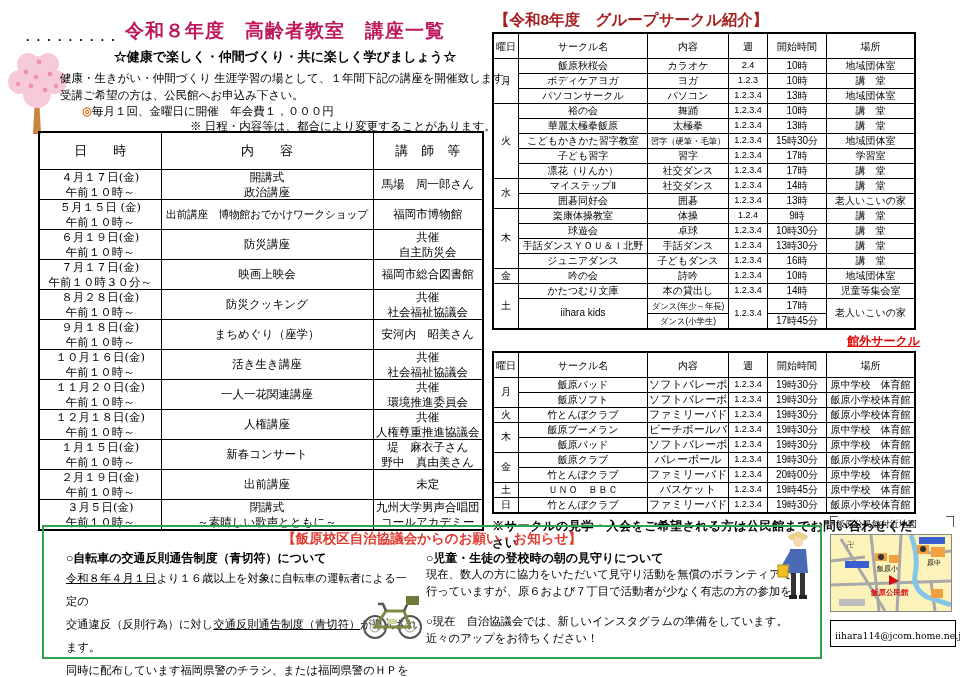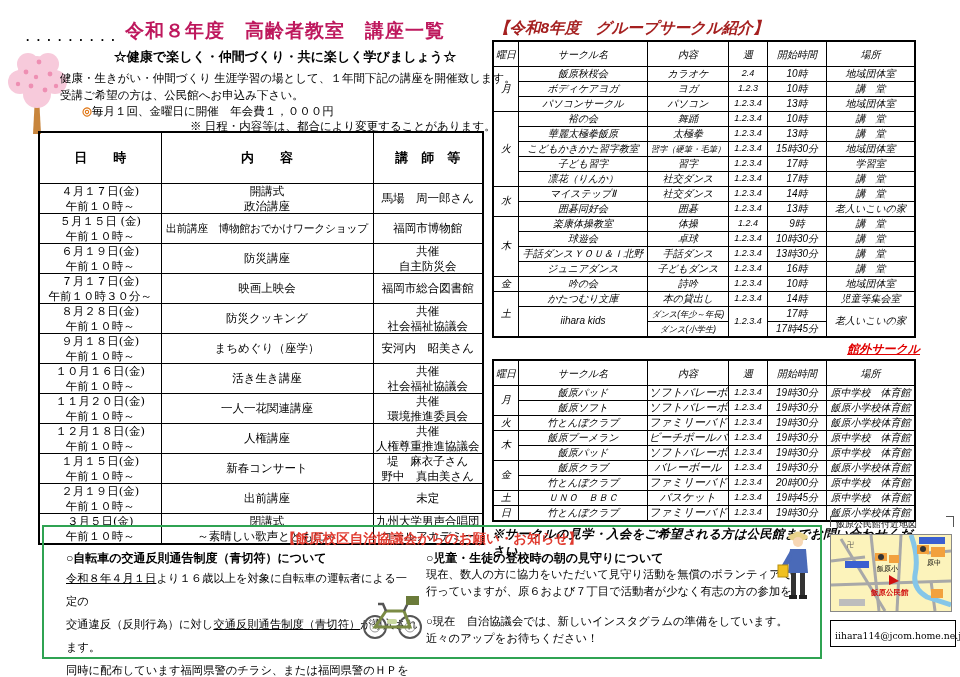--- a/index.html
+++ b/index.html
@@ -14,27 +14,27 @@
   .l-intro1{left:60px;top:71px;font-size:11.5px;}
   .l-intro2{left:60px;top:88px;font-size:11.5px;}
   .l-note1{left:82px;top:104px;font-size:11.5px;}
   .l-note1 .mark{color:#e07818;font-weight:bold;}
   .l-note2{left:190px;top:119px;font-size:11.5px;}
   
   .course-table{position:absolute;left:38px;top:131px;width:444px;border-collapse:collapse;
                 table-layout:fixed;border:2px solid #000;
                 font-family:"DejaVu Serif","Liberation Serif",serif;}
   .course-table th{border:1px solid #000;font-family:"Liberation Sans",sans-serif;
-                   font-size:13px;font-weight:bold;height:20px;padding:15px;}
+                   font-size:13px;font-weight:normal;height:20px;padding:8px;}
   .course-table td{border:1px solid #000;text-align:center;vertical-align:middle;
                    font-size:11.5px;height:29px;line-height:1.25;padding:0 2px;white-space:pre-line;}
   .course-table col.c1{width:122px;} .course-table col.c2{width:212px;} .course-table col.c3{width:110px;}
   .course-table td.fit{font-size:10.8px;letter-spacing:-0.3px;}
   
-  .right-col{left:492px;top:18px;width:430px;font-style:italic;}
+  .right-col{left:492px;top:10px;width:430px;}
   .r-title{font-size:15.5px;font-weight:bold;color:#a52020;margin:0 0 1px 2px;}
   .r-label{font-size:12px;font-weight:bold;color:#e00000;text-align:right;
            margin:0 2px 1px 0;text-decoration:underline;}
   .circle-table{border-collapse:collapse;table-layout:fixed;width:424px;border:2px solid #000;}
   .circle-table th{border:1px solid #000;font-weight:normal;font-size:10px;padding:0;height:24px;
                    line-height:1.1;word-break:break-all;}
   .circle-table td{border:1px solid #000;text-align:center;vertical-align:middle;font-size:10px;
                    height:14px;line-height:1.05;padding:0 1px;overflow:hidden;white-space:nowrap;}
   .circle-table th.h1{width:24px;} .circle-table th.h2{width:128px;} .circle-table th.h3{width:80px;}
   .circle-table th.h4{width:38px;} .circle-table th.h5{width:58px;}

